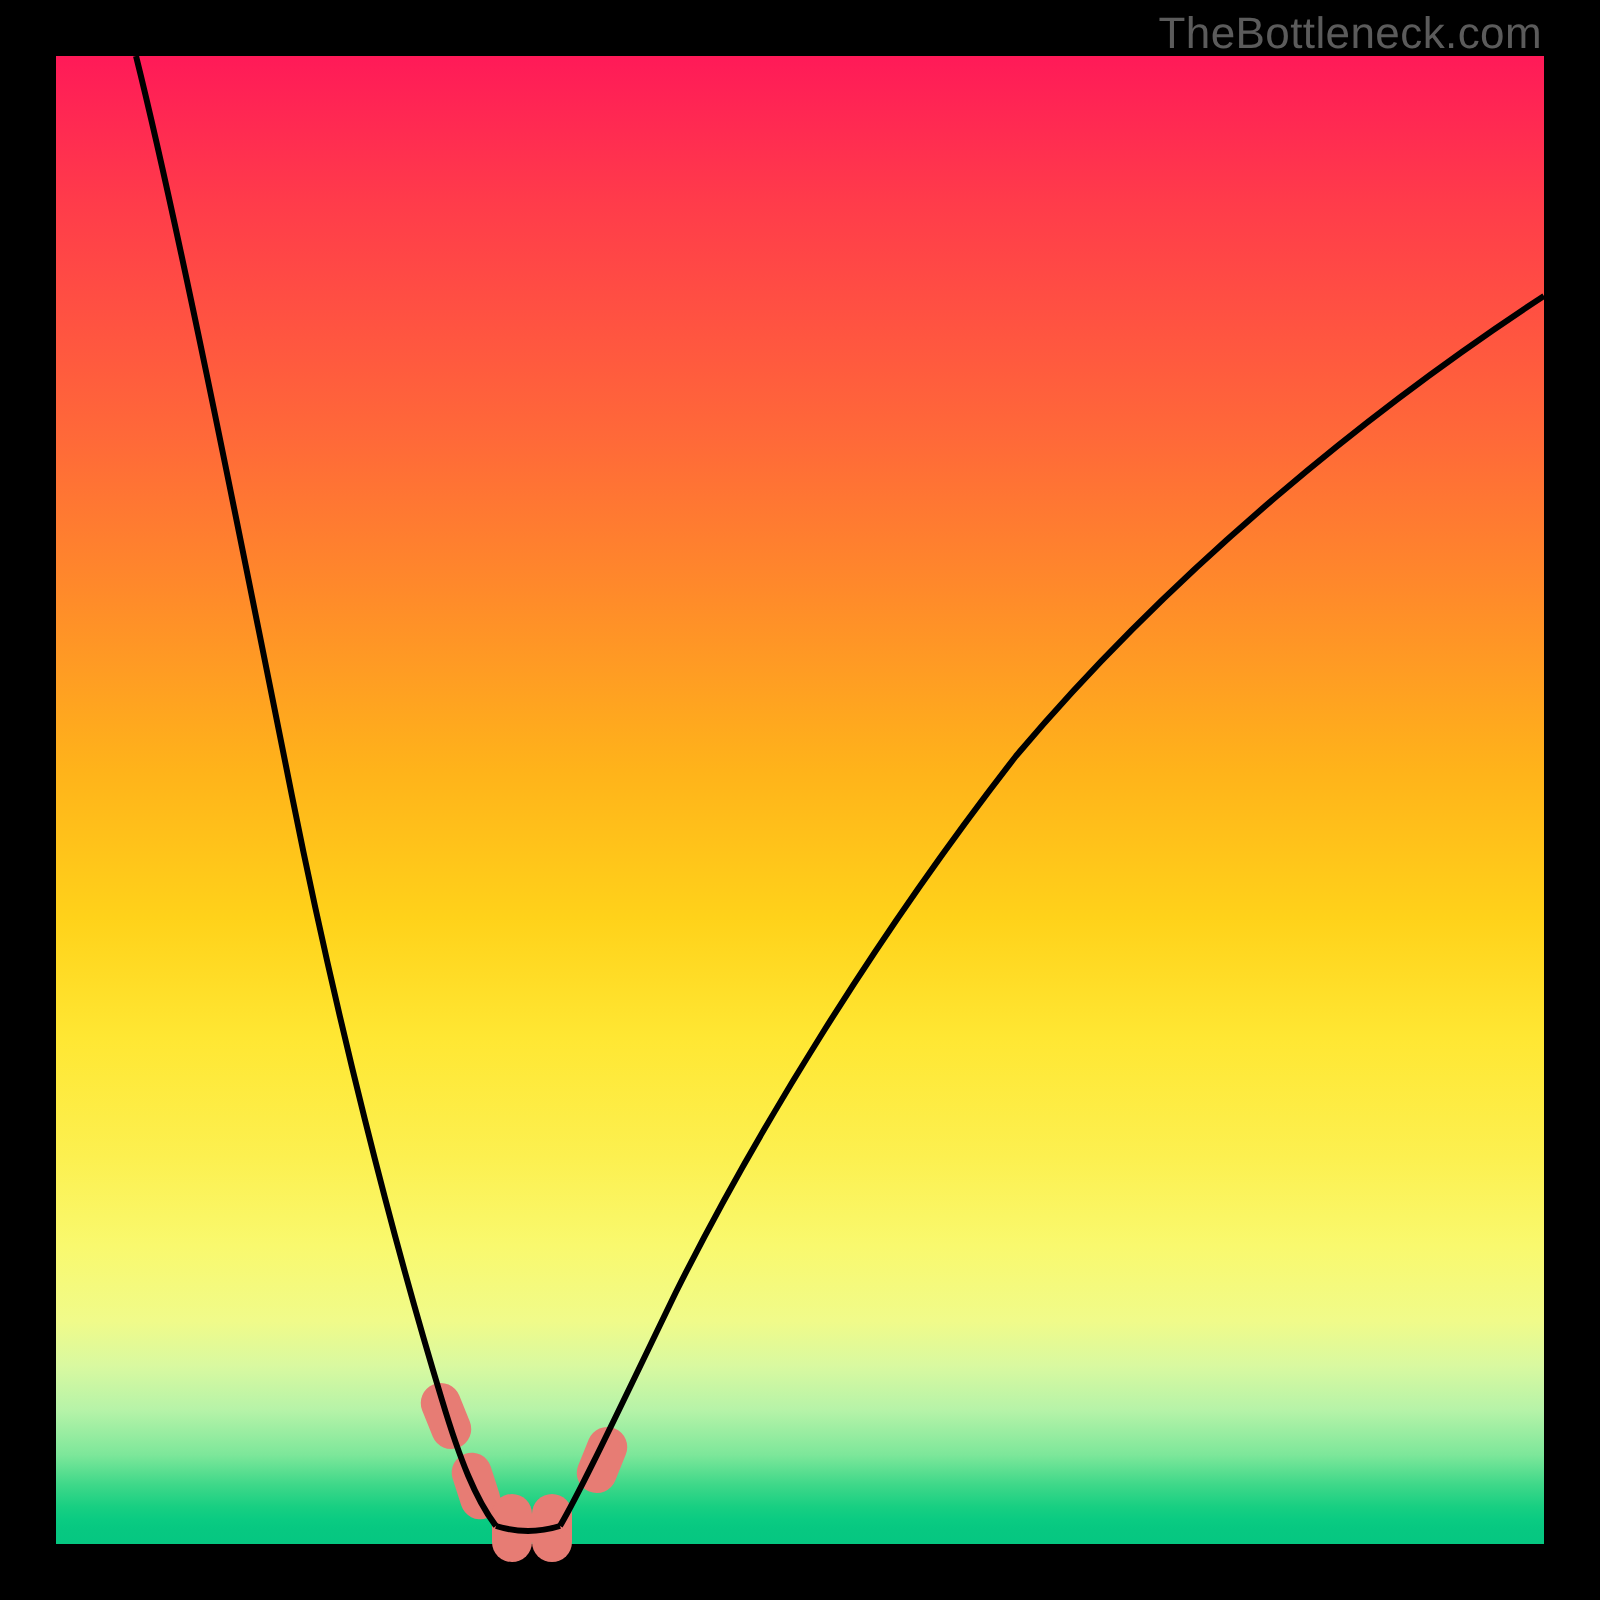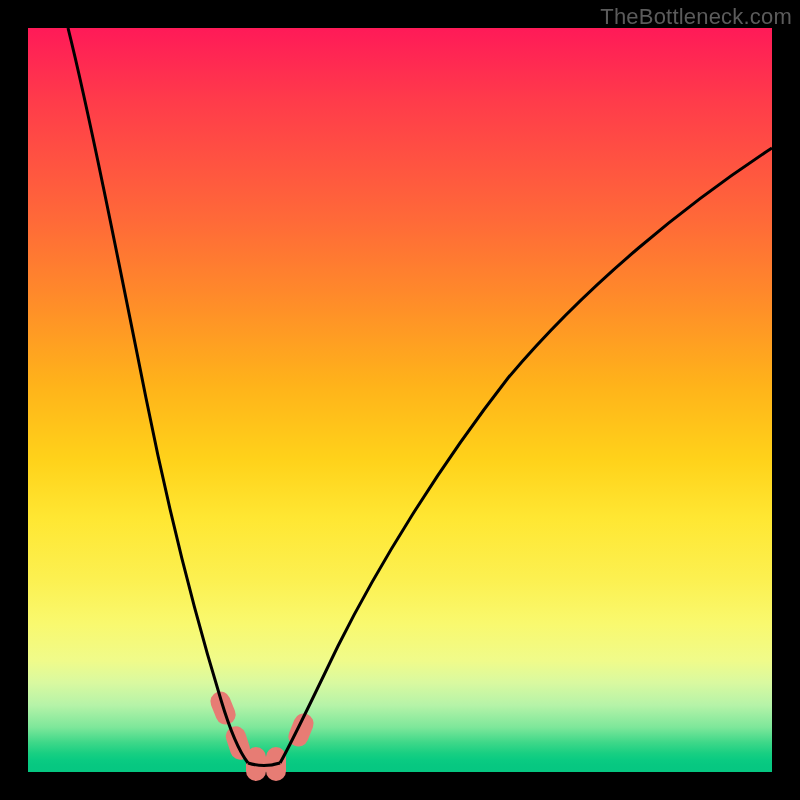--- a/index.html
+++ b/index.html
@@ -43,21 +43,21 @@
       #3fd889 96%,
       #18cf82 97.5%,
       #0acb82 98.4%,
       #07c881 99%,
       #05c781 100%
     );
   }
   .watermark {
     position: absolute;
     top: 4px;
-    right: 8px;
+    right: 29px;
     color: #5b5b5b;
     font-size: 22px;
     font-weight: 500;
     letter-spacing: 0.2px;
     z-index: 20;
     user-select: none;
   }
   svg.curves {
     position: absolute;
     top: 0;

